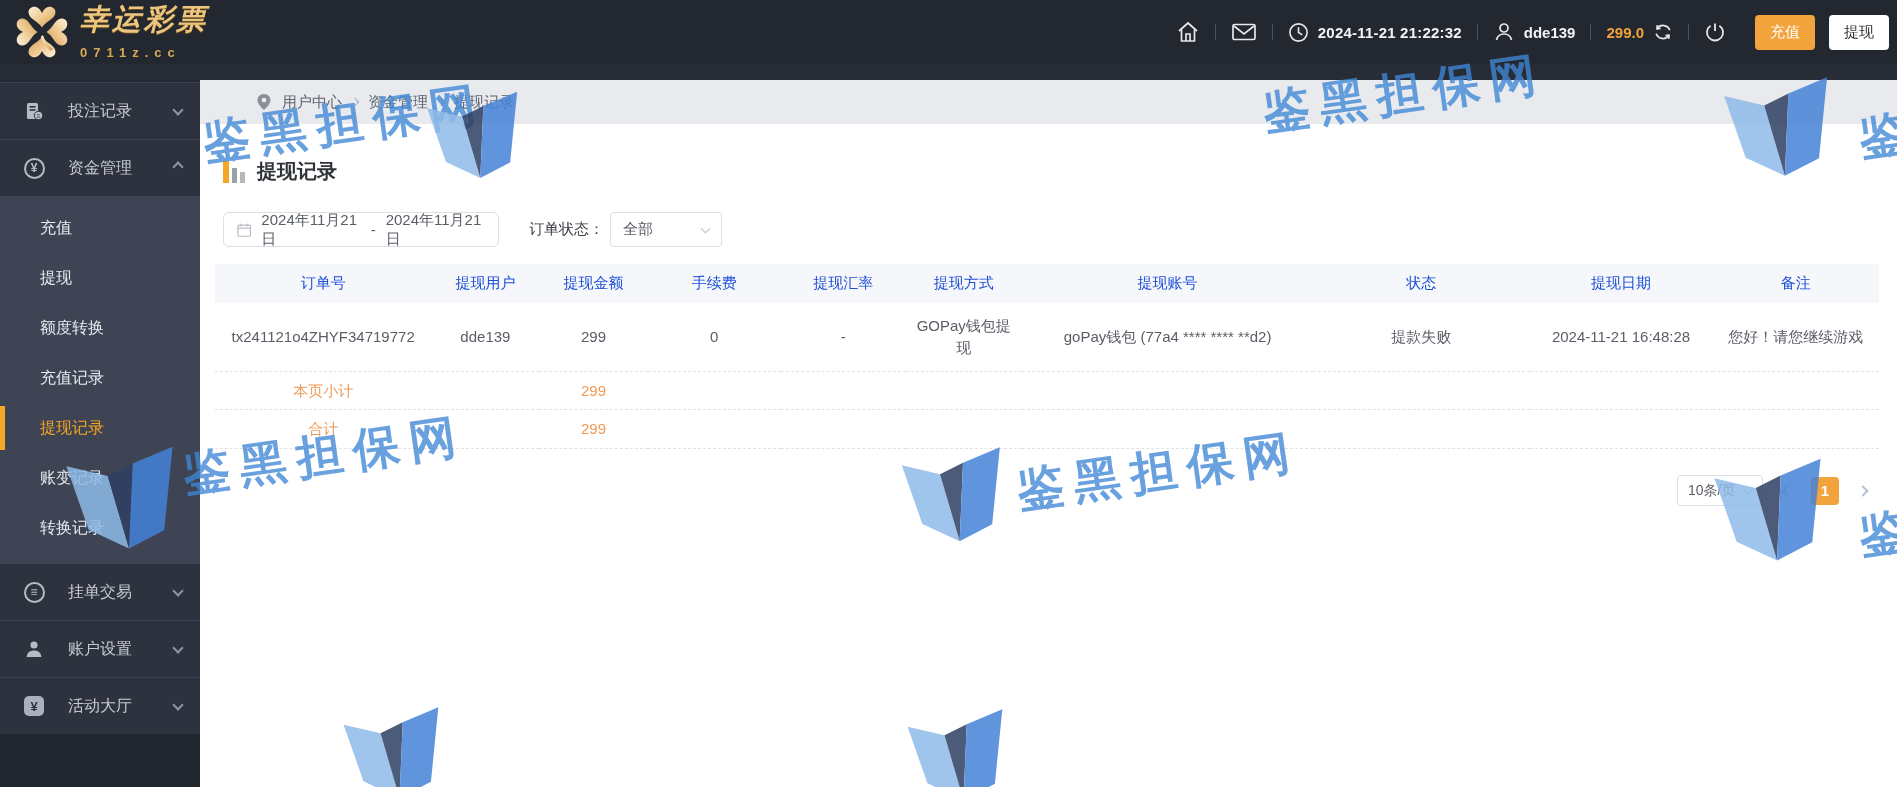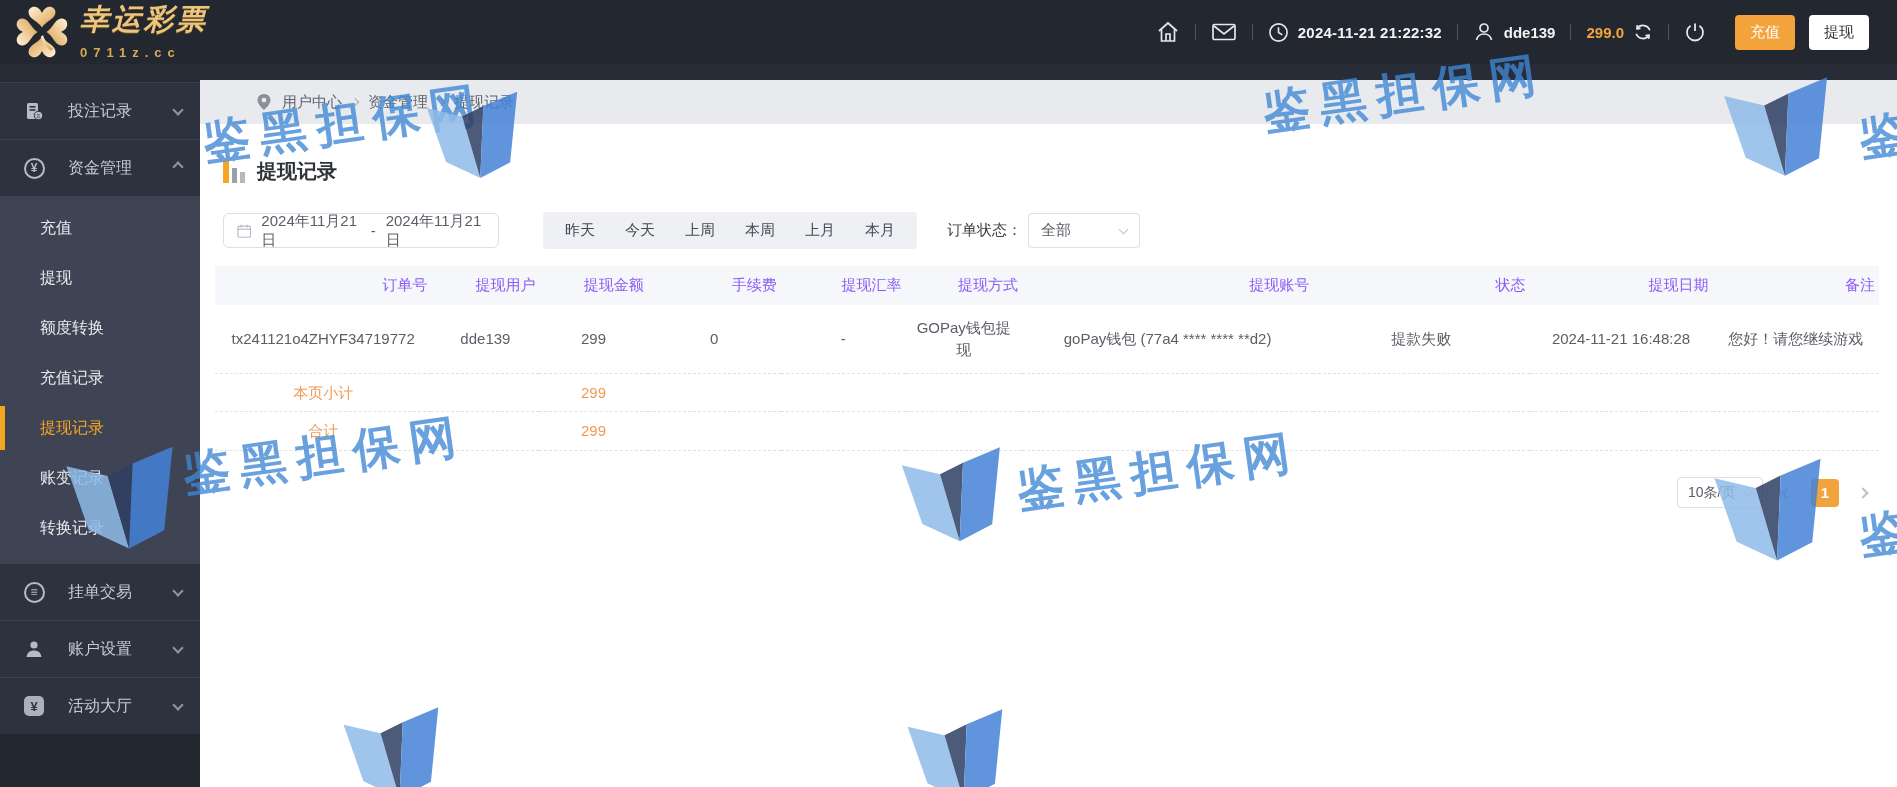--- a/index.html
+++ b/index.html
@@ -15,21 +15,21 @@
     background:#23272f; display:flex; align-items:center; justify-content:space-between;
     z-index:5;
   }
   .logo-area{ display:flex; align-items:center; gap:10px; padding-left:14px; }
   .clover{ width:56px; height:56px; }
   .logo-stack{ display:flex; flex-direction:column; line-height:1.05; }
   .logo-title{ font-size:29px; font-weight:bold; font-style:italic; color:#ecc57f;
     letter-spacing:3px; text-shadow:0 1px 0 #6b4c1c; }
   .logo-domain{ font-size:13px; color:#d9a855; letter-spacing:6px; font-weight:bold; margin-top:11px; }
 
-  .header-right{ display:flex; align-items:center; padding-right:28px; }
+  .header-right{ display:flex; align-items:center; padding-right:8px; }
   .hdr-item{ display:flex; align-items:center; gap:9px; margin:0 15px; color:#f2f3f5; font-size:15px; }
   .hdr-divider{ width:1px; height:16px; background:#4d5360; }
   .hdr-time{ font-weight:bold; letter-spacing:.2px; }
   .hdr-user{ font-weight:bold; }
   .hdr-balance{ color:#f2a33c; font-weight:bold; }
   .hdr-btn{ border:none; border-radius:4px; padding:8px 15px; font-size:15px; margin-left:14px; cursor:pointer;
     font-family:inherit; }
   .btn-recharge{ background:#f2a33c; color:#fff; }
   .btn-withdraw{ background:#ffffff; color:#333; }
   .hicon{ display:inline-flex; }
@@ -82,21 +82,21 @@
     display:flex; align-items:center; padding:0 7px; }
   .quick-item{ padding:0 15px; font-size:15px; color:#454a52; cursor:pointer; }
   .status-label{ margin-left:30px; font-size:15px; color:#3c4046; }
   .status-select{ margin-left:6px; width:112px; height:35px; border:1px solid #dcdfe6; border-radius:4px;
     display:flex; align-items:center; justify-content:space-between; padding:0 12px;
     color:#5a5e66; font-size:15px; cursor:pointer; background:#fff; }
   .status-select .chev, .size-select .chev{ color:#c0c4cc; border-width:1px; width:7px; height:7px; margin-top:-3px; }
 
   .table-wrap{ margin-top:17px; }
   table{ width:100%; border-collapse:collapse; font-size:15px; color:#5a5e66; table-layout:fixed; }
-  thead th{ background:#f5f7fa; font-weight:normal; color:#8b5cf6; padding:10px 4px;text-align:right; }
+  thead th{ background:#f5f7fa; font-weight:normal; color:#1d4ed8; padding:10px 4px; }
   tbody td{ padding:12px 4px; text-align:center; border-bottom:1px dashed #e2e2e2; line-height:1.45;
     word-wrap:break-word; }
   tr.sum-row td{ color:#f09a56; padding:8px 4px; }
 
   .pager{ margin-top:26px; display:flex; justify-content:flex-end; align-items:center; gap:16px; padding-right:8px; }
   .size-select{ width:86px; height:31px; border:1px solid #dcdfe6; border-radius:4px; background:#fff;
     display:flex; align-items:center; justify-content:space-between; padding:0 10px;
     font-size:14px; color:#5a5e66; cursor:pointer; }
   .pg-arrow{ color:#b9c2cf; cursor:pointer; display:inline-flex; padding:4px; }
   .pg-arrow .chev{ border-width:2px; }
@@ -295,28 +295,20 @@
         <svg width="16" height="16" viewBox="0 0 16 16">
           <rect x="1" y="2.5" width="14" height="12.5" rx="1.5" fill="none" stroke="#b8bcc4" stroke-width="1.3"></rect>
           <path d="M1 6 H15" stroke="#b8bcc4" stroke-width="1.3"></path>
           <path d="M4.5 1 V4 M11.5 1 V4" stroke="#b8bcc4" stroke-width="1.3"></path>
         </svg>
         <span>2024年11月21日</span>
         <span>-</span>
         <span>2024年11月21日</span>
       </div>
 
-      <div class="quick-group">
-        <span class="quick-item">昨天</span>
-        <span class="quick-item">今天</span>
-        <span class="quick-item">上周</span>
-        <span class="quick-item">本周</span>
-        <span class="quick-item">上月</span>
-        <span class="quick-item">本月</span>
-      </div>
 
       <span class="status-label">订单状态：</span>
       <div class="status-select">
         <span>全部</span>
         <span class="chev"></span>
       </div>
     </div>
 
     <div class="table-wrap">
       <table>

